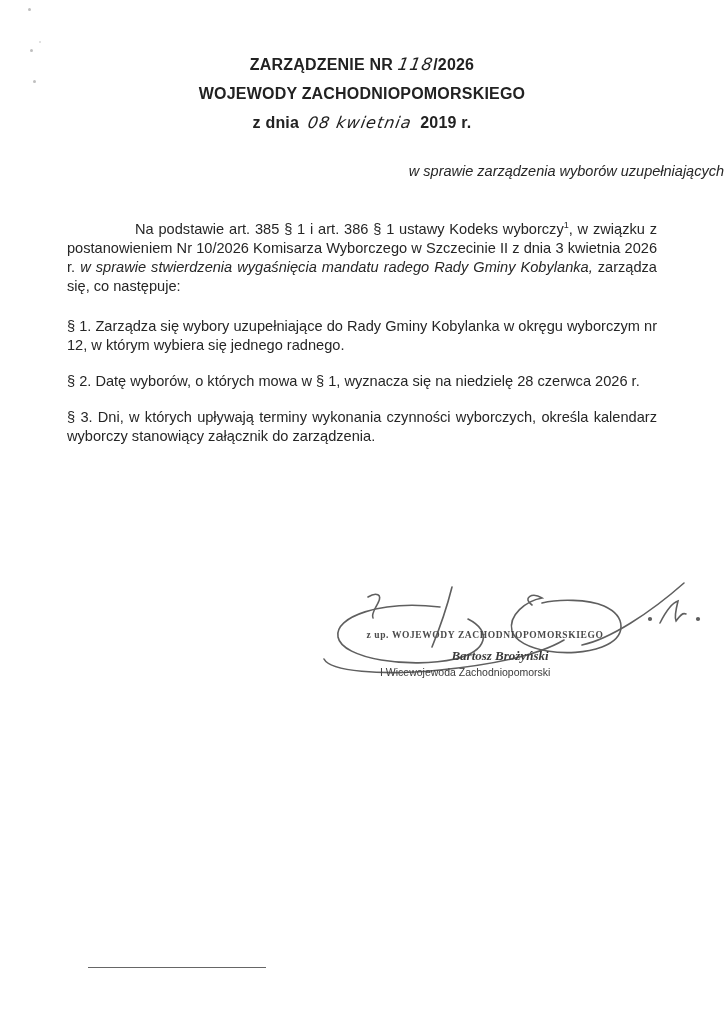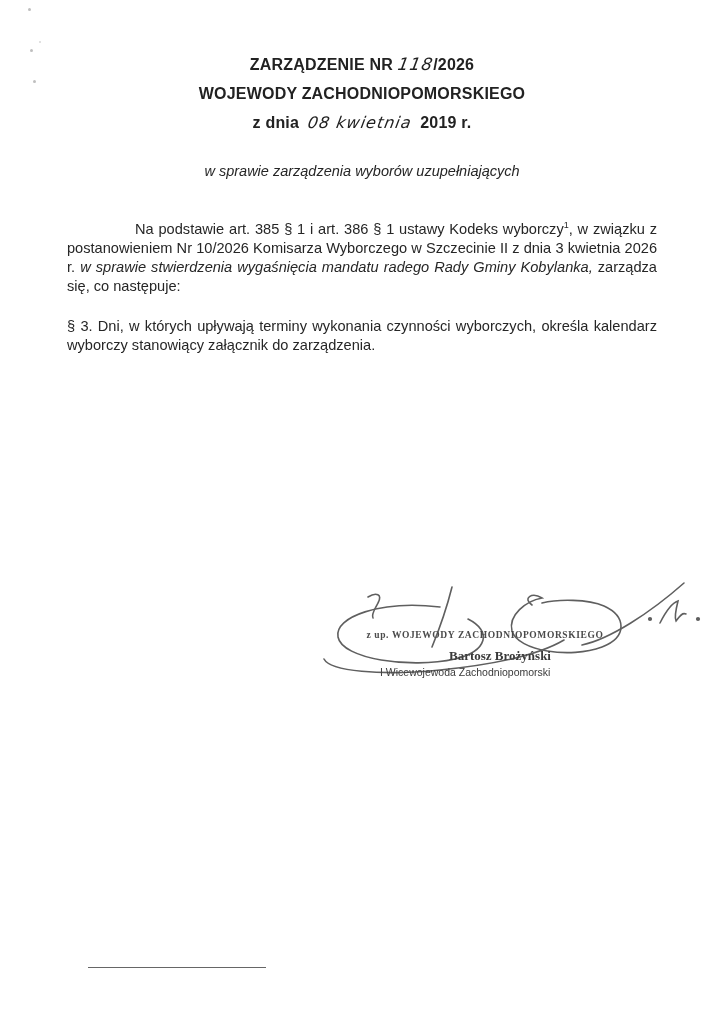--- a/index.html
+++ b/index.html
@@ -21,40 +21,40 @@
     line-height:18px; margin-bottom:11px;
   }
   .hand {
     font-family:"DejaVu Sans", sans-serif; font-style:italic; font-weight:normal;
     display:inline-block; transform:skewX(-10deg); letter-spacing:1px;
   }
   .hand-number { font-size:17px; }
   .hand-date   { font-size:16px; padding:0 4px; }
 
   .subject {
-    position:absolute; top:163px; left:0; width:100%; text-align:center;
+    position:absolute; top:163px; left:0; width:100%; text-align:right;
     font-style:italic; font-size:14.5px; color:#262626;
   }
 
   .body-text { position:absolute; left:67px; top:212px; width:590px;
     font-size:14.6px; line-height:19px; text-align:justify; color:#262626; }
   .body-text p { margin:8px 0 17px 0; }
   .body-text p.intro { text-indent:68px; margin-bottom:21px; }
   .body-text sup { font-size:9px; line-height:0; }
   .body-text em { font-style:italic; }
 
   .signature-block { position:absolute; left:320px; top:578px; width:390px; height:112px; }
   .stamp-text {
     position:absolute; top:52px; left:45px; width:240px; text-align:center;
     font-family:"Liberation Serif", serif; font-weight:bold; font-size:9.5px;
     letter-spacing:.6px; color:#4a4a4a; white-space:nowrap;
   }
   .signer-name {
     position:absolute; top:70px; left:80px; width:200px; text-align:center;
-    font-family:"Liberation Serif", serif; font-weight:bold;
+    font-family:"Liberation Serif", serif; font-style:italic; font-weight:bold;
     font-size:13px; color:#3a3a3a;
   }
   .signer-title {
     position:absolute; top:88px; left:60px; width:240px; text-align:left;
     font-size:10.5px; color:#3a3a3a;
   }
   .sig-svg { position:absolute; left:0; top:0; width:390px; height:112px; pointer-events:none; }
 
   .footnote-line { position:absolute; left:88px; top:967px; width:178px;
     border-top:1.5px solid #666; }
@@ -82,20 +82,22 @@
       <span>z dnia</span>
       <span class="hand hand-date">08 kwietnia</span>
       <span>2019 r.</span>
     </div>
   </div>
 
   <div class="subject">w sprawie zarządzenia wyborów uzupełniających</div>
 
   <div class="body-text">
     <p class="intro"><span>Na podstawie art. 385 § 1 i art. 386 § 1 ustawy Kodeks wyborczy</span><sup>1</sup><span>, w związku z postanowieniem Nr 10/2026 Komisarza Wyborczego w Szczecinie II z dnia 3 kwietnia 2026 r. </span><em>w sprawie stwierdzenia wygaśnięcia mandatu radego Rady Gminy Kobylanka,</em><span> zarządza się, co następuje:</span></p>
+    <p>§ 1. Zarządza się wybory uzupełniające do Rady Gminy Kobylanka w okręgu wyborczym nr 12, w którym wybiera się jednego radnego.</p>
+    <p>§ 2. Datę wyborów, o których mowa w § 1, wyznacza się na niedzielę 28 czerwca 2026 r.</p>
     <p>§ 3. Dni, w których upływają terminy wykonania czynności wyborczych, określa kalendarz wyborczy stanowiący załącznik do zarządzenia.</p>
   </div>
 
   <div class="signature-block">
     <div class="stamp-text">z up. WOJEWODY ZACHODNIOPOMORSKIEGO</div>
     <div class="signer-name">Bartosz Brożyński</div>
     <div class="signer-title">I Wicewojewoda Zachodniopomorski</div>
     <svg class="sig-svg" viewBox="0 0 390 110" xmlns="http://www.w3.org/2000/svg" fill="none" stroke="#444444" stroke-width="1.6" stroke-linecap="round" opacity="0.85">
       <path d="M 48 18 C 56 13, 63 15, 58 24 C 55 30, 51 35, 53 39"></path>
       <path d="M 120 28 C 60 21, 14 38, 18 58 C 22 80, 90 90, 135 80 C 168 72, 172 52, 148 40"></path>

